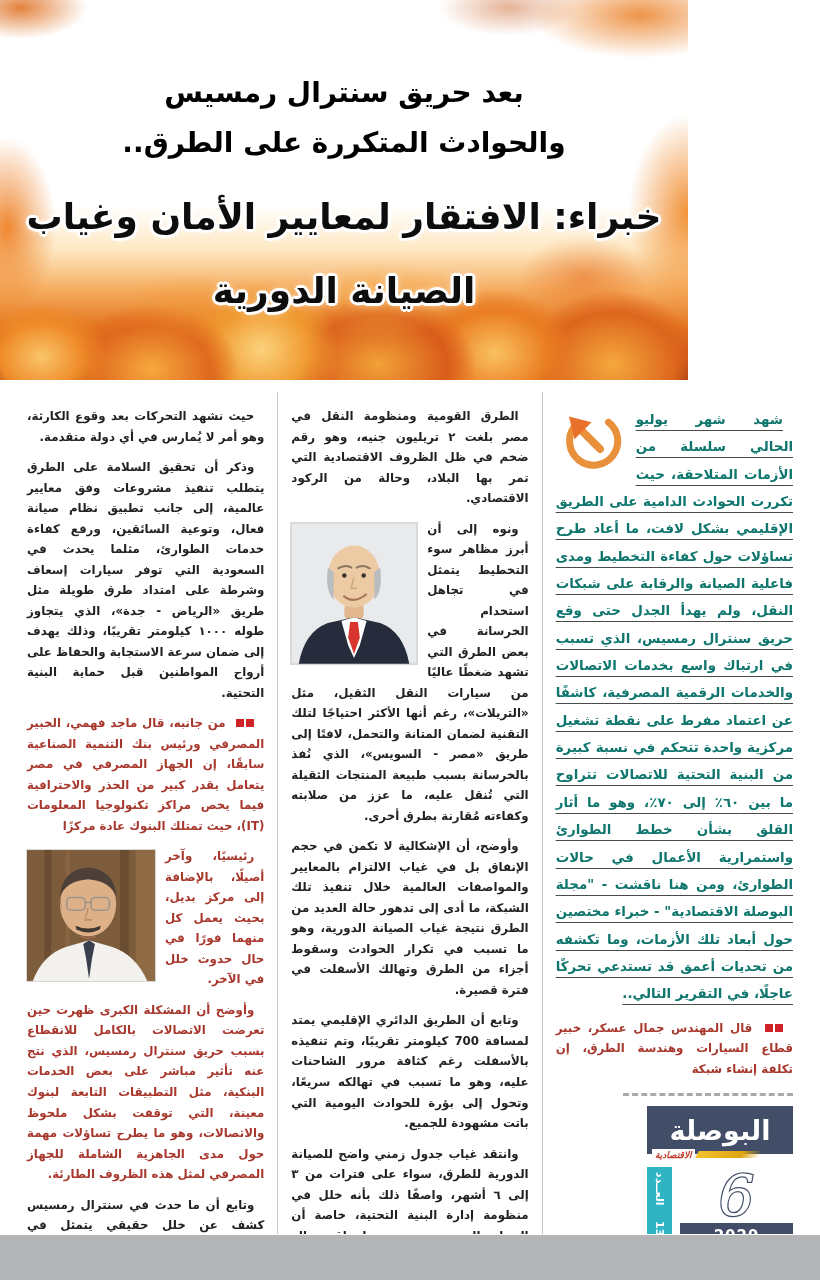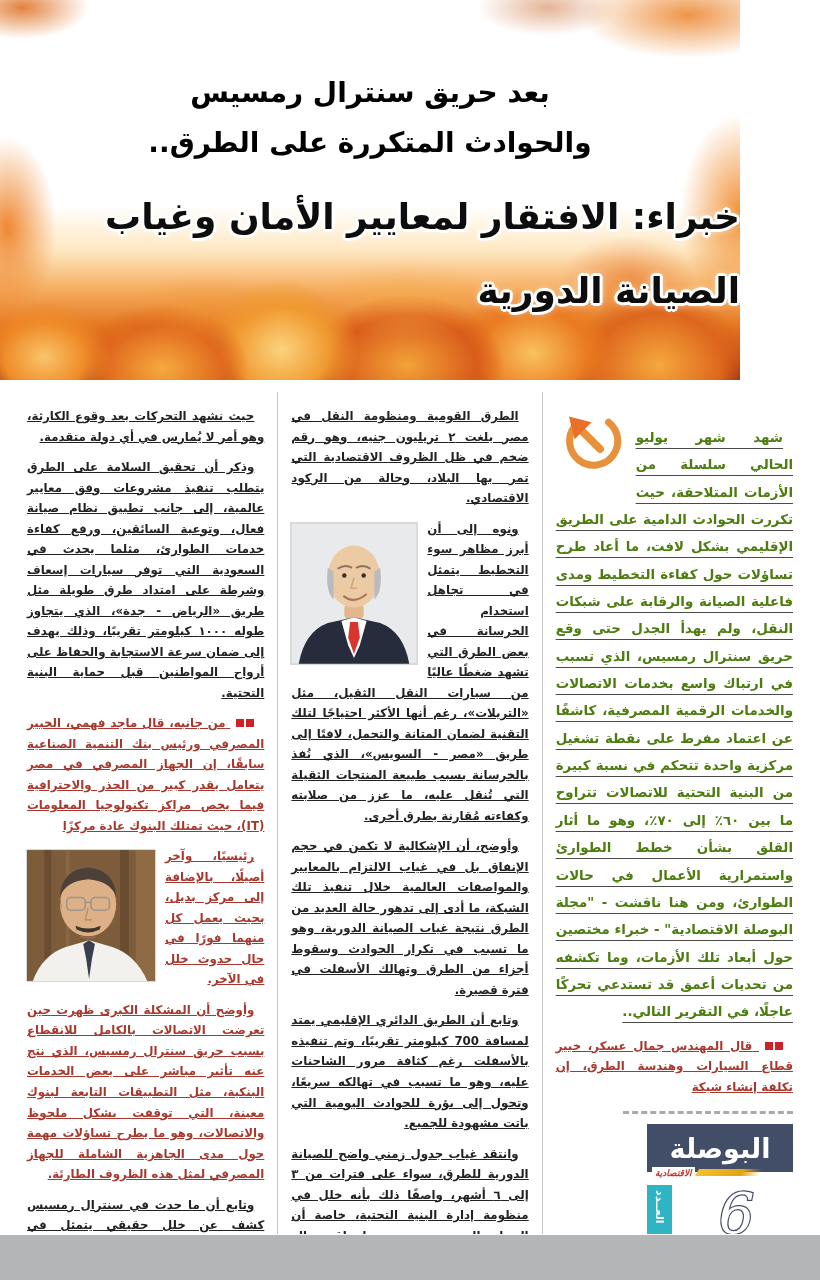--- a/index.html
+++ b/index.html
@@ -9,21 +9,21 @@
     width: 820px; height: 1280px;
     margin: 0 auto;
     background: #ffffff;
     overflow: hidden;
     font-family: "DejaVu Sans", sans-serif;
     direction: rtl;
   }
 
   
   .flames {
-    position: absolute; top: 0; left: 0; width: 740px; height: 380px;
+    position: absolute; top: 0; left: 0; width: 688px; height: 380px;
     background-color: #fff;
     background-image:
       radial-gradient(ellipse 95px 45px at 3% 2%,  rgba(222,108,28,.85), rgba(222,108,28,0) 70%),
       radial-gradient(ellipse 150px 60px at 93% 4%, rgba(235,130,40,.85), rgba(235,130,40,0) 72%),
       radial-gradient(ellipse 100px 40px at 74% 2%, rgba(198,88,24,.45),  rgba(198,88,24,0) 70%),
       radial-gradient(ellipse 70px 130px at 1% 60%,  rgba(238,130,40,.95), rgba(238,130,40,0) 70%),
       radial-gradient(ellipse 85px 140px at 100% 56%, rgba(240,140,45,.95), rgba(240,140,45,0) 70%),
       radial-gradient(ellipse 95px 60px at 85% 73%, rgba(230,110,30,.55), rgba(230,110,30,0) 70%),
       radial-gradient(ellipse 130px 55px at 55% 79%, rgba(245,170,70,.55), rgba(245,170,70,0) 70%),
       radial-gradient(ellipse 110px 50px at 28% 81%, rgba(240,150,50,.5),  rgba(240,150,50,0) 70%),
@@ -35,46 +35,45 @@
       radial-gradient(ellipse 115px 95px at 89% 96%, #f5a83d 0%, #dd661d 55%, rgba(221,102,29,0) 78%),
       linear-gradient(to top, #8c2a12 0%, #c84b16 6%, #e4761f 14%, rgba(244,160,70,.85) 24%, rgba(252,208,130,.5) 34%, rgba(255,255,255,0) 46%);
   }
   .kicker {
     position: absolute; top: 68px; right: 0; width: 100%;
     text-align: center; font-weight: bold; color: #000;
     font-size: 28px; line-height: 1.78;
   }
   .headline {
     position: absolute; top: 180px; right: 0; width: 100%;
-    text-align: right; font-weight: bold; color: #0d0d0d;
+    text-align: center; font-weight: bold; color: #0d0d0d;
     font-size: 36px; line-height: 2.05;
     text-shadow: -2px -2px 0 #fff, 2px -2px 0 #fff, -2px 2px 0 #fff, 2px 2px 0 #fff,
                  0 -3px 0 #fff, 0 3px 0 #fff, -3px 0 0 #fff, 3px 0 0 #fff, 0 0 10px #fff;
   }
   .headline span { display: block; }
 
   
   .columns {
     position: absolute; top: 392px; right: 14px; left: 14px; bottom: 46px;
     display: flex; direction: rtl;
   }
   .col { flex: 1 1 0; padding: 14px 13px 0; overflow: hidden; }
   .col + .col { border-left: none; }
   .col-m, .col-l { border-right: 1px solid #c6c6c6; }
 
   .col p {
     text-align: justify; font-weight: bold; color: #222;
     font-size: 11.8px; line-height: 1.74; margin-bottom: 10px;
     text-indent: 10px;
-    text-decoration: underline;
   }
   .col-r p.lead {
-    font-size: 13.4px; line-height: 2.04; color: #4d7c0f;
-    text-decoration-thickness: 1px;
-    text-decoration-color: #4a4a4a; text-underline-offset: 6px; margin-top: 18px;
+    font-size: 13.4px; line-height: 2.04; color: #0f766e;
+    text-decoration: underline; text-decoration-thickness: 1px;
+    text-decoration-color: #4a4a4a; text-underline-offset: 6px;
   }
   .col p.red { color: #a8382d; }
   .marker { display: inline-block; text-indent: 0; margin-left: 4px; }
   .marker i { display: inline-block; width: 8px; height: 8px; background: #cf2128; margin-left: 2px; }
 
   .rot-icon { float: left; width: 74px; height: 68px; margin: 2px 6px 6px 0; }
 
   
   .photo { float: left; margin: 4px 10px 6px 0; box-shadow: 0 0 0 1px #d8d8d8; }
   .photo svg { display: block; }

